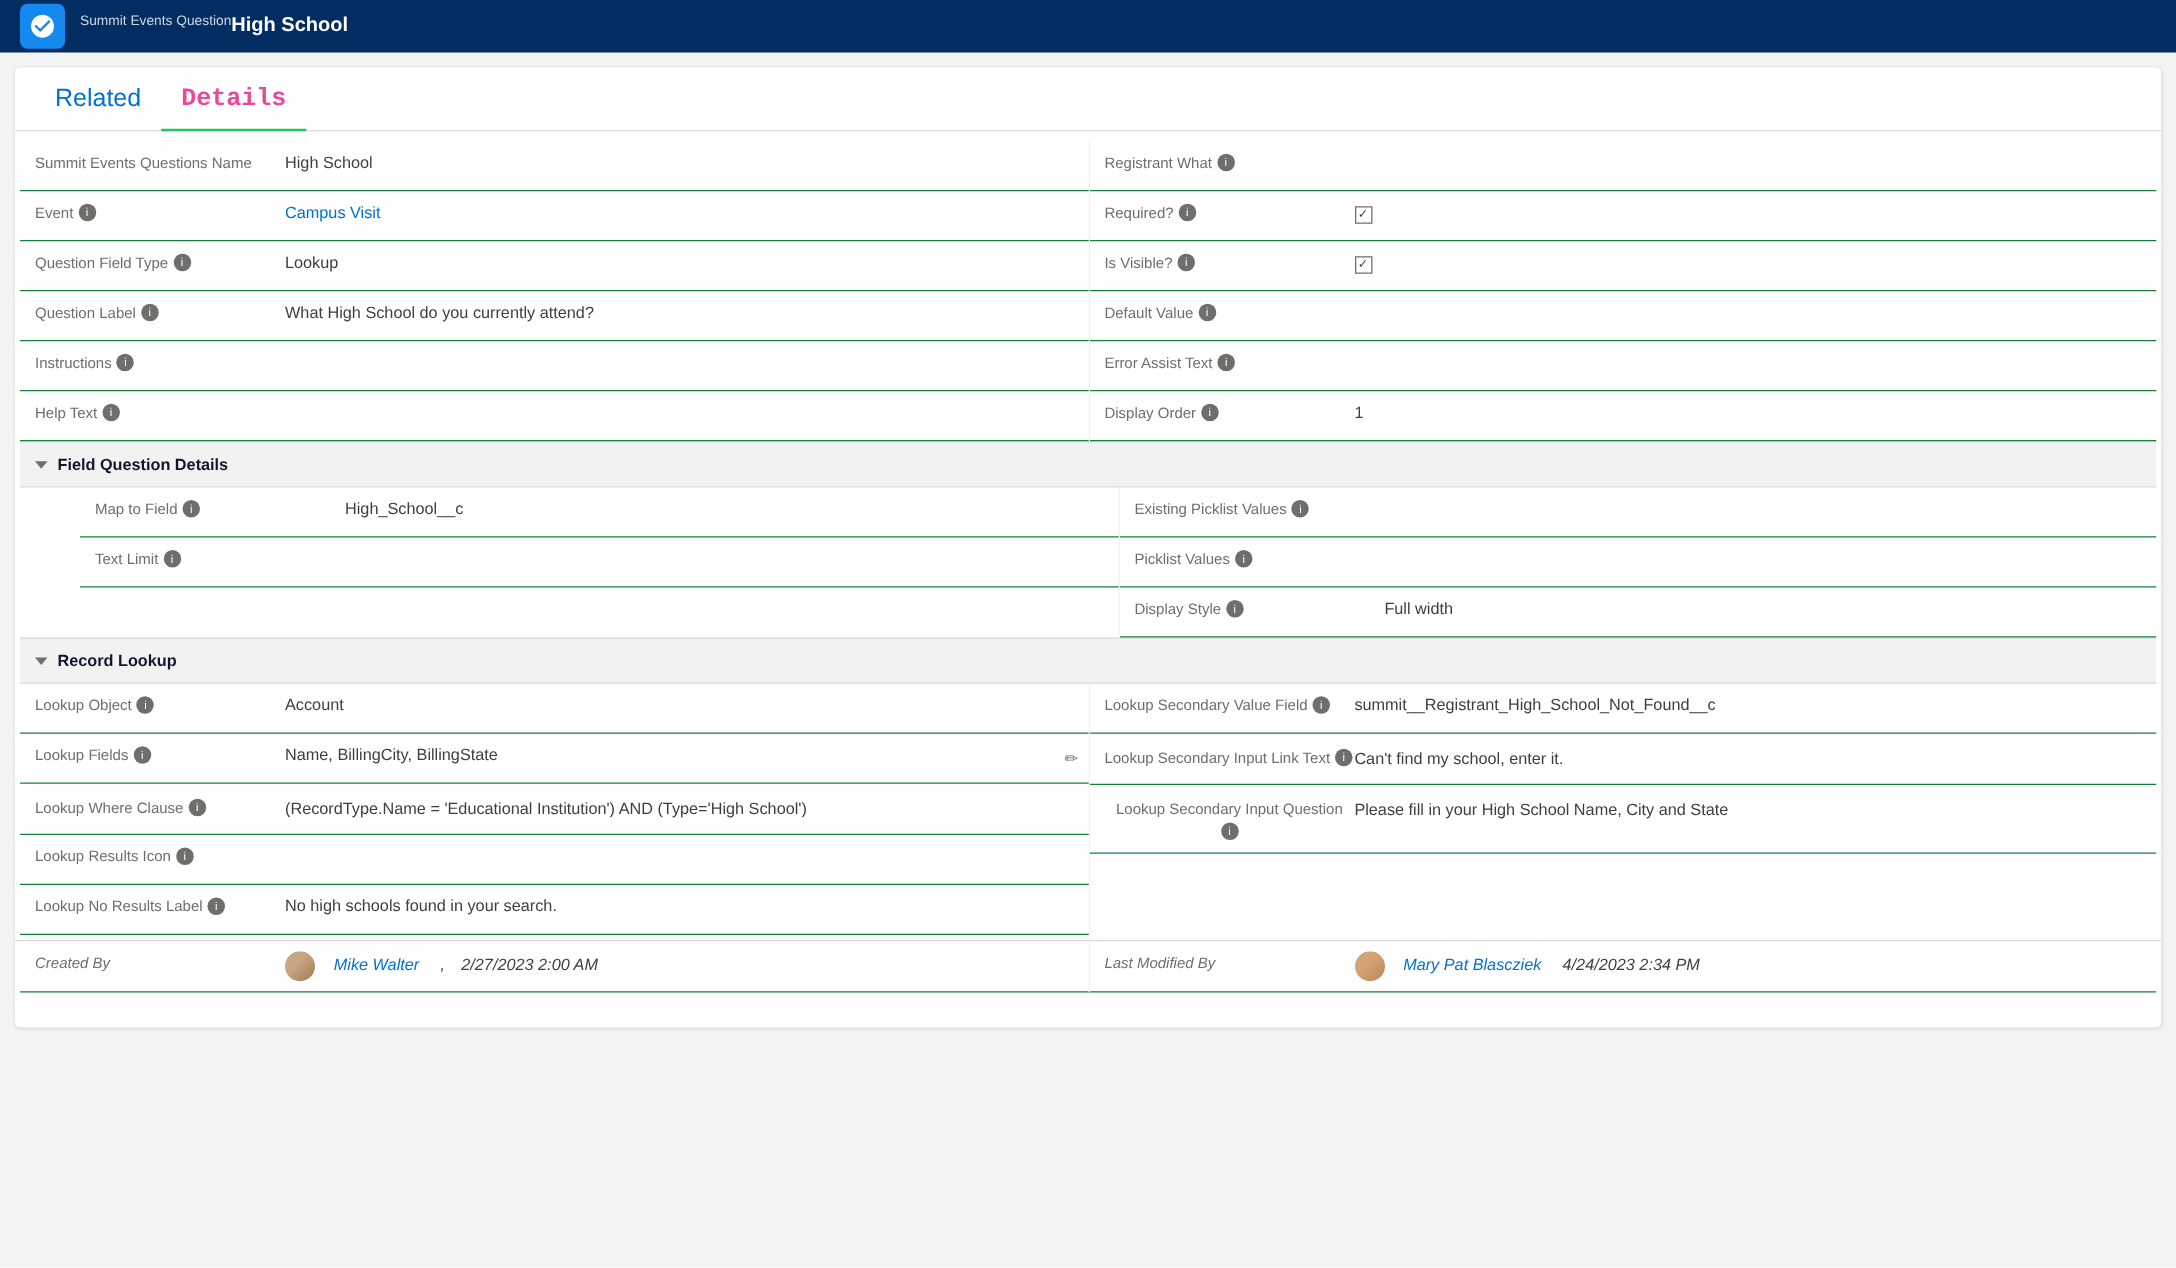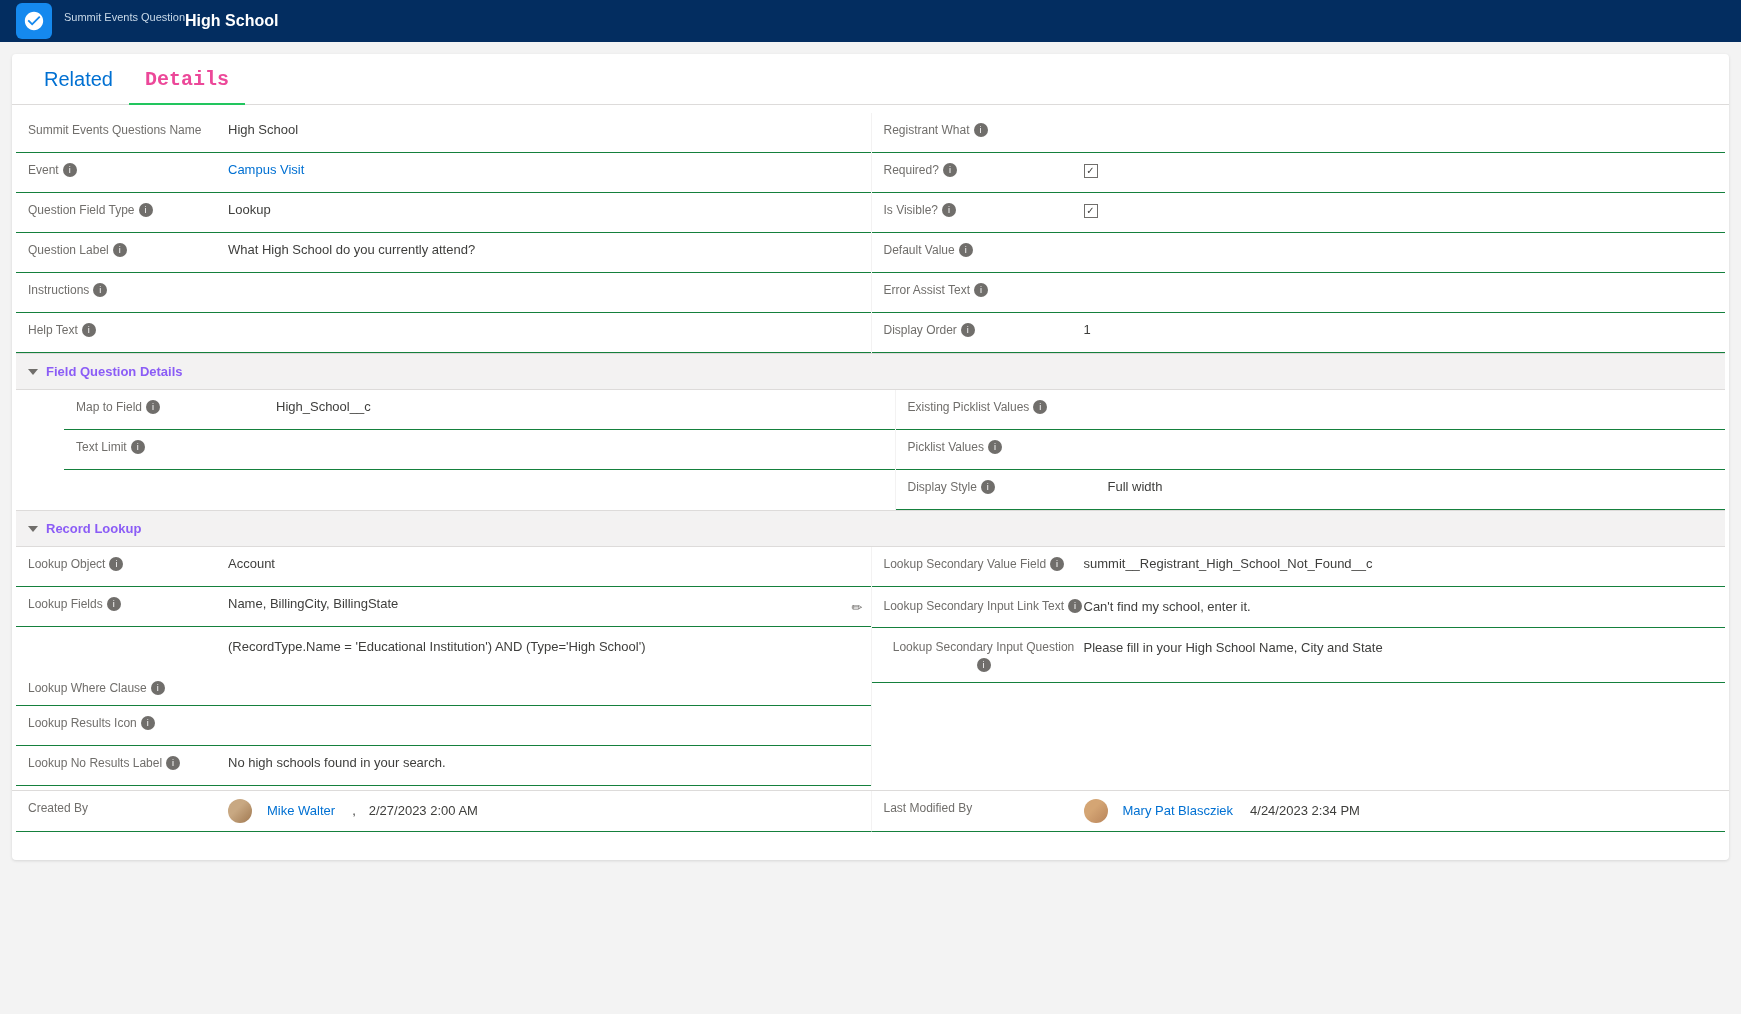--- a/index.html
+++ b/index.html
@@ -134,21 +134,21 @@
       display: flex;
       align-items: center;
       gap: 8px;
       padding: 10px 12px;
       background: #f3f2f2;
       border-top: 1px solid #dddbda;
       border-bottom: 1px solid #dddbda;
       cursor: pointer;
       font-weight: 600;
       font-size: 13px;
-      color: #8b5cf6;
+      color: #0f172a;
     }
     .chevron-down {
       width: 0; height: 0;
       border-left: 5px solid transparent;
       border-right: 5px solid transparent;
       border-top: 6px solid #706e6b;
       display: inline-block;
     }
     .avatar {
       width: 24px;
@@ -394,21 +394,21 @@
         </div>
         <div class="field-row">
           <div class="field-label">
             <span>Lookup Fields</span>
             <span class="info-icon">i</span>
           </div>
           <div class="field-value">Name, BillingCity, BillingState</div>
           <span class="edit-icon edit-pencil" style="opacity:1;"></span>
         </div>
         <div class="field-row" style="align-items: flex-start; padding: 10px 12px;">
-          <div class="field-label" style="width:200px;margin-top:42px;">
+          <div class="field-label" style="width:200px;">
             <span>Lookup Where Clause</span>
             <span class="info-icon">i</span>
           </div>
           <div class="field-value" style="line-height: 1.5;">(RecordType.Name = 'Educational Institution') AND (Type='High School')</div>
           <span class="edit-icon edit-pencil" style="top: 14px; transform: none;"></span>
         </div>
         <div class="field-row">
           <div class="field-label">
             <span>Lookup Results Icon</span>
             <span class="info-icon">i</span>
@@ -447,21 +447,21 @@
           <div class="field-label" style="width:200px;flex-direction:column;">
             <span>Lookup Secondary Input Question</span>
             <span class="info-icon">i</span>
           </div>
           <div class="field-value" style="line-height:1.5;">Please fill in your High School Name, City and State</div>
           <span class="edit-icon edit-pencil" style="top:14px;transform:none;"></span>
         </div>
       </div>
     </div>
 
-    <div class="section-grid" style="padding: 0 4px; border-top: 1px solid #dddbda; margin-top: 4px;">
+    <div class="section-grid" style="padding: 0 4px; border-top: 1px solid #dddbda; margin-top: 4px; font-style: italic;">
       <div class="field-row">
         <div class="field-label">
           <span>Created By</span>
         </div>
         <div class="field-value field-value-with-avatar">
           <div class="avatar">
             <div class="avatar-img"></div>
           </div>
           <span class="field-value link" style="flex:none; margin-right:4px;">Mike Walter</span>
           <span style="color:#3e3e3c; margin-left:2px;">, </span>

